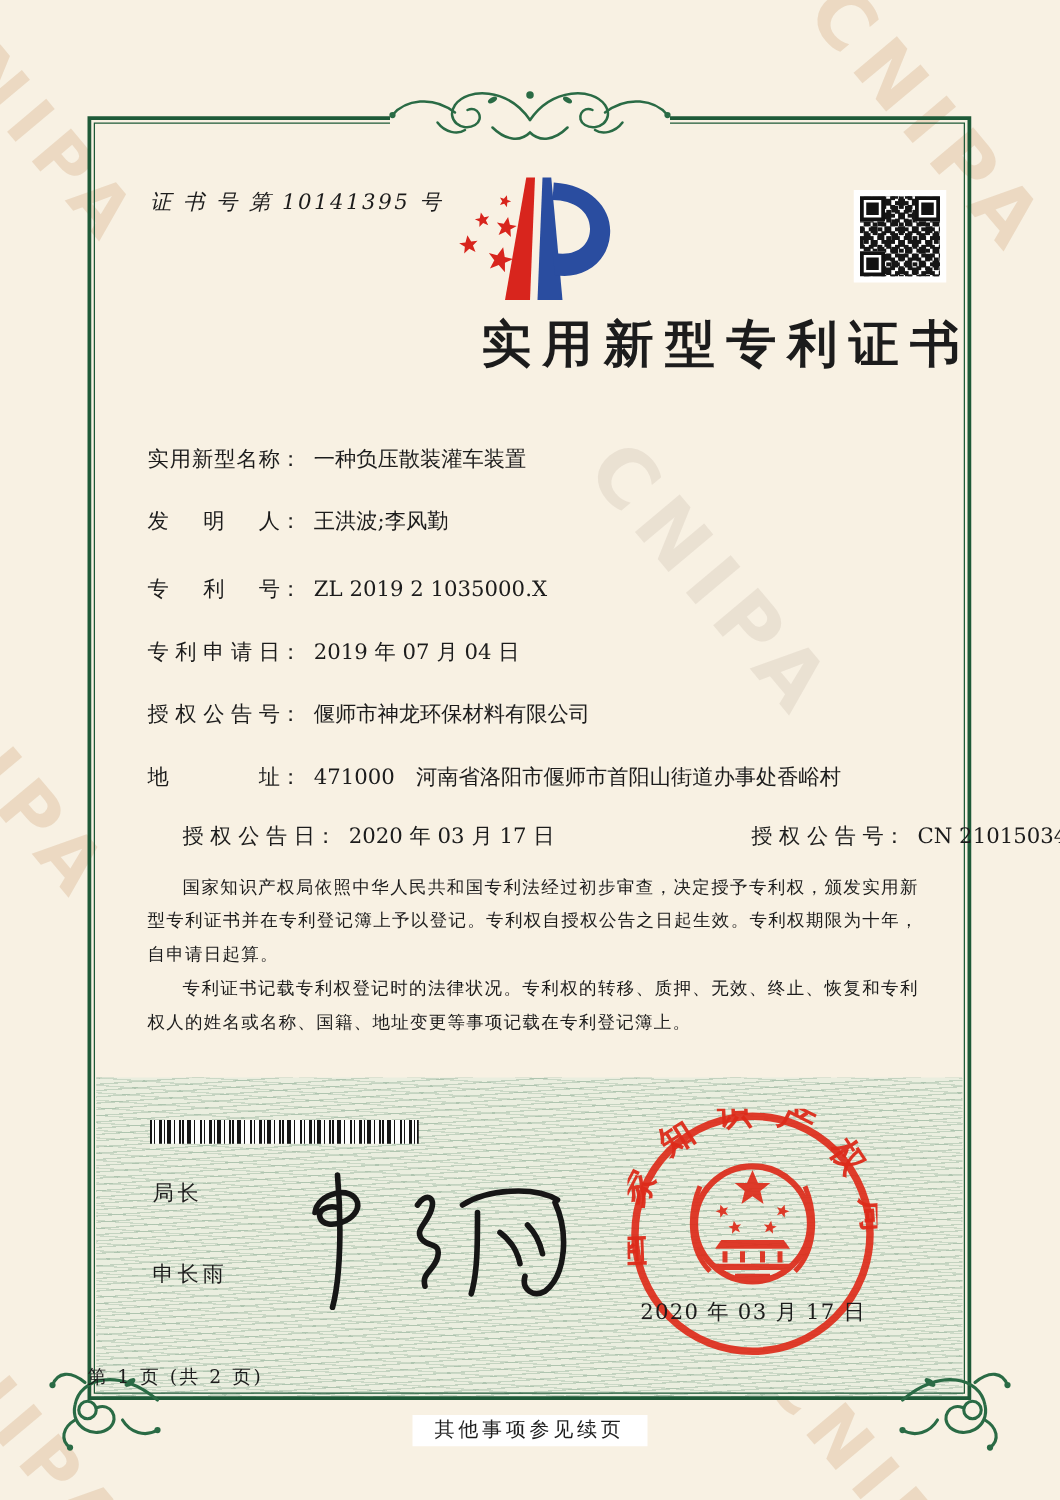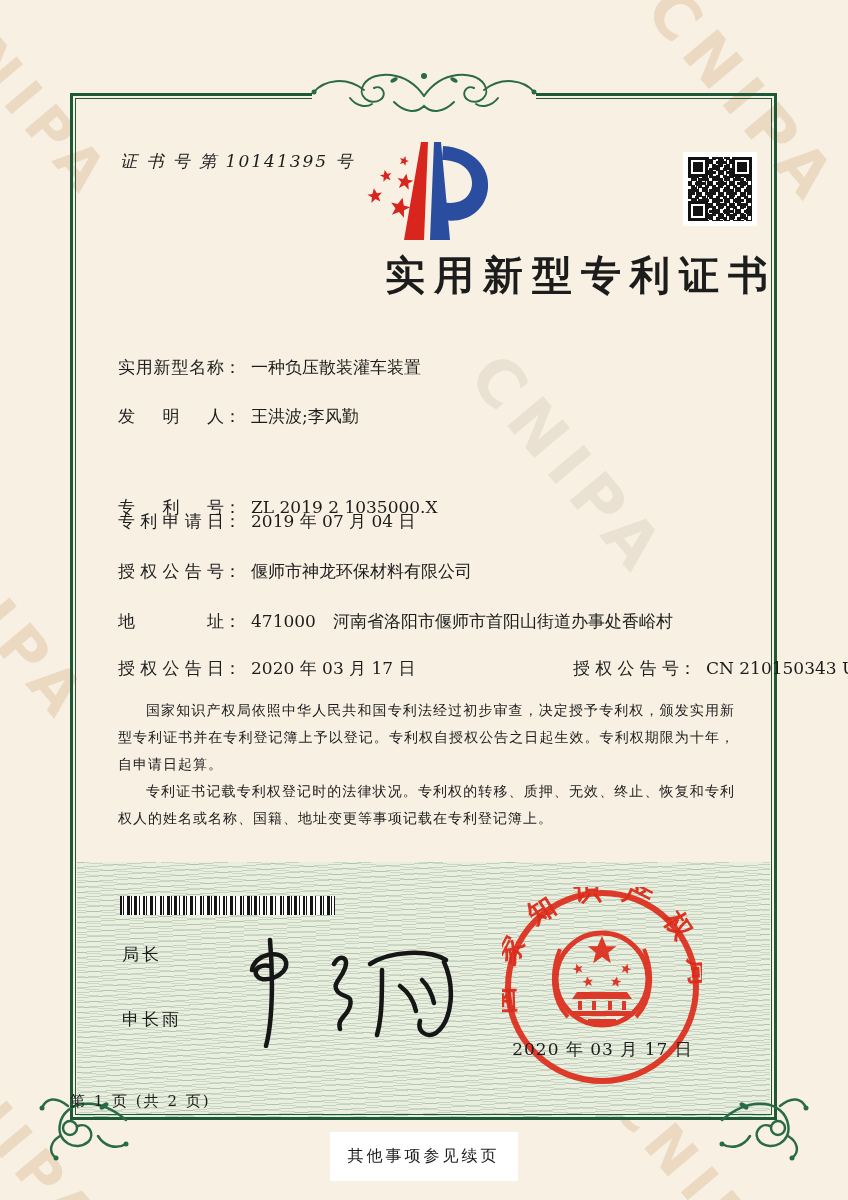--- a/index.html
+++ b/index.html
@@ -50,22 +50,22 @@
   .finder{position:absolute;width:14px;height:14px;border:3px solid #111;background:#fff;}
   .finder::after{content:'';position:absolute;inset:2px;background:#111;}
   .f-tl{left:5px;top:5px;} .f-tr{right:5px;top:5px;} .f-bl{left:5px;bottom:5px;}
   .title{position:absolute;left:70px;top:248px;width:707px;text-align:right;
     font-size:40px;font-weight:bold;letter-spacing:9px;z-index:2;}
   
   .frow{position:absolute;left:118px;font-size:17px;z-index:2;white-space:nowrap;}
   .flabel{display:inline-block;width:106px;text-align:justify;text-align-last:justify;
     vertical-align:bottom;}
   .fcolon{margin-right:10px;}
-  .r1{top:356px;} .r2{top:405px;} .r3{top:460px;margin-top:36px;} .r4{top:510px;}
-  .r5{top:560px;} .r6{top:610px;} .r7{top:657px;}
+  .r1{top:356px;} .r2{top:405px;} .r3{top:460px;} .r4{top:510px;}
+  .r5{top:560px;} .r6{top:610px;} .r7{top:657px;margin-left:28px;}
   .grant-no{position:absolute;left:455px;top:0;}
   
   .paras{position:absolute;left:118px;top:697px;width:617px;font-size:14px;
     line-height:27px;letter-spacing:1px;z-index:2;text-align:justify;}
   .paras p{margin:0;text-indent:2em;}
   
   .barcode{position:absolute;left:120px;top:896px;width:215px;height:19px;z-index:2;
     background:repeating-linear-gradient(90deg,
       #141414 0 2px,#fdfdfd 2px 3px,#141414 3px 4px,#fdfdfd 4px 7px,
       #141414 7px 10px,#fdfdfd 10px 11px,#141414 11px 12px,#fdfdfd 12px 14px,
@@ -74,21 +74,21 @@
       #141414 30px 33px,#fdfdfd 33px 35px,#141414 35px 36px,#fdfdfd 36px 40px);}
   .director-title{position:absolute;left:122px;top:943px;font-size:17px;letter-spacing:3px;z-index:2;}
   .director-name{position:absolute;left:122px;top:1008px;font-size:17px;letter-spacing:3px;z-index:2;}
   .signature{position:absolute;left:232px;top:936px;width:230px;height:112px;z-index:3;}
   .seal{position:absolute;left:502px;top:887px;width:200px;height:200px;z-index:3;}
   .seal-date{position:absolute;left:505px;top:1038px;width:195px;text-align:center;
     font-size:17px;letter-spacing:1px;z-index:4;}
   .page-num{position:absolute;left:70px;top:1092px;width:707px;text-align:left;
     font-size:15px;letter-spacing:2px;z-index:2;}
   .foot-note{position:absolute;left:70px;top:1132px;width:707px;text-align:center;z-index:2;}
-  .foot-note span{display:inline-block;background:#ffffff;padding:14px 18px;
+  .foot-note span{display:inline-block;background:#ffffff;padding:2px 18px;
     font-size:16px;letter-spacing:3px;}
 </style>
 </head>
 <body>
 
 <div class="page">
 
   <div class="wm wm1">CNIPA</div>
   <div class="wm wm2">CNIPA</div>
   <div class="wm wm3">CNIPA</div>

